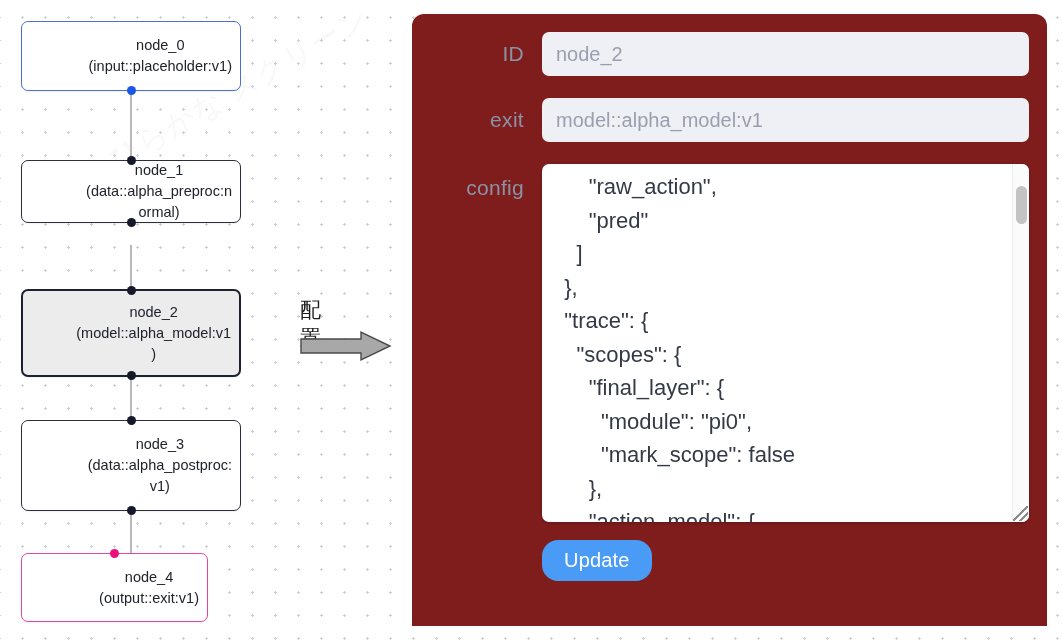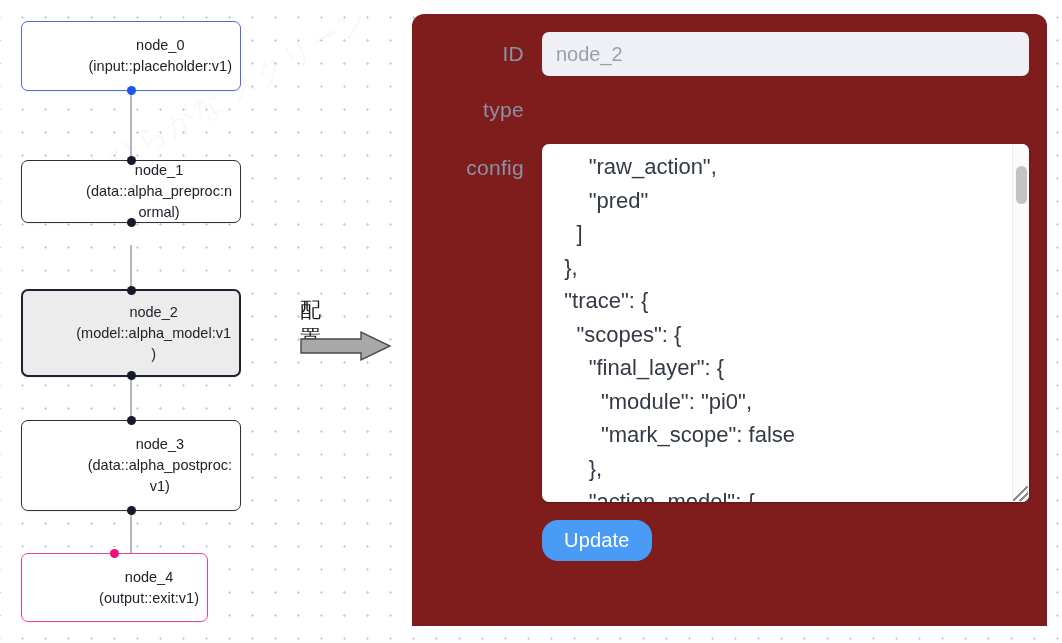--- a/index.html
+++ b/index.html
@@ -315,21 +315,22 @@
   </div>
 
   <div class="panel">
 
     <div class="field-row">
       <div class="field-label">ID</div>
       <input class="text-input" type="text" value="node_2" style="">
     </div>
 
     <div class="field-row">
-      <div class="field-label">type</div>
+      <div class="field-label">exit</div>
+      <input class="text-input" type="text" value="model::alpha_model:v1" style="">
     </div>
 
     <div class="config-row">
       <div class="field-label top-align">config</div>
       <div class="textarea-wrap">
         <textarea class="code-area" spellcheck="false" style="">      "raw_action",
       "pred"
     ]
   },
   "trace": {

